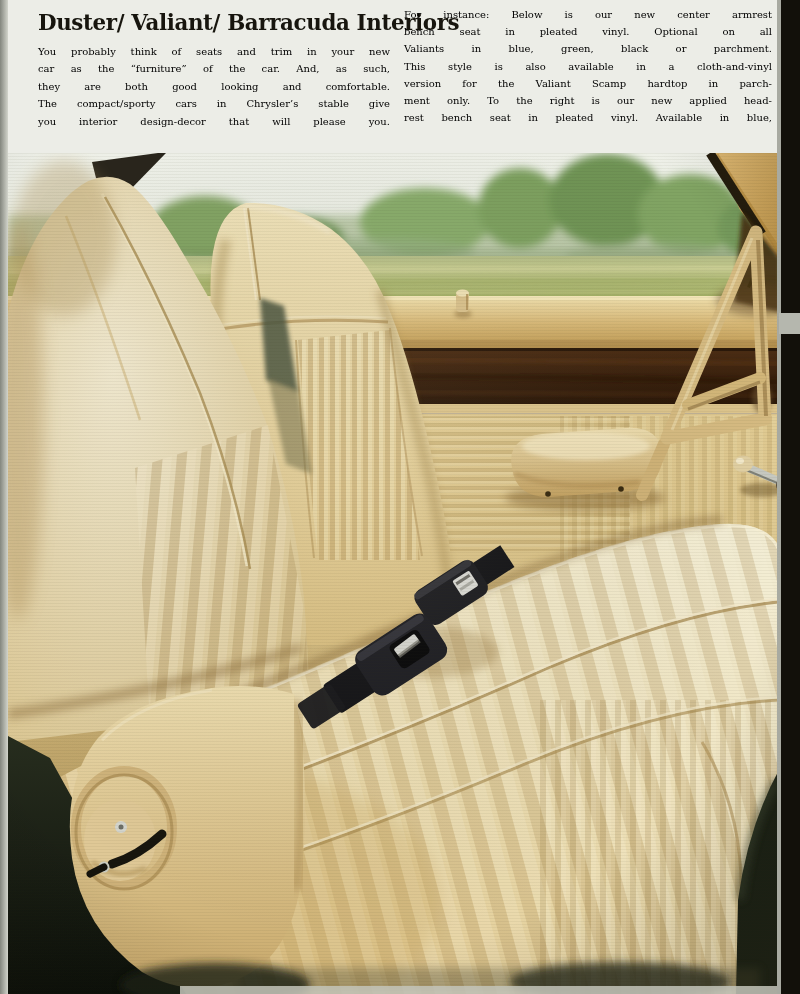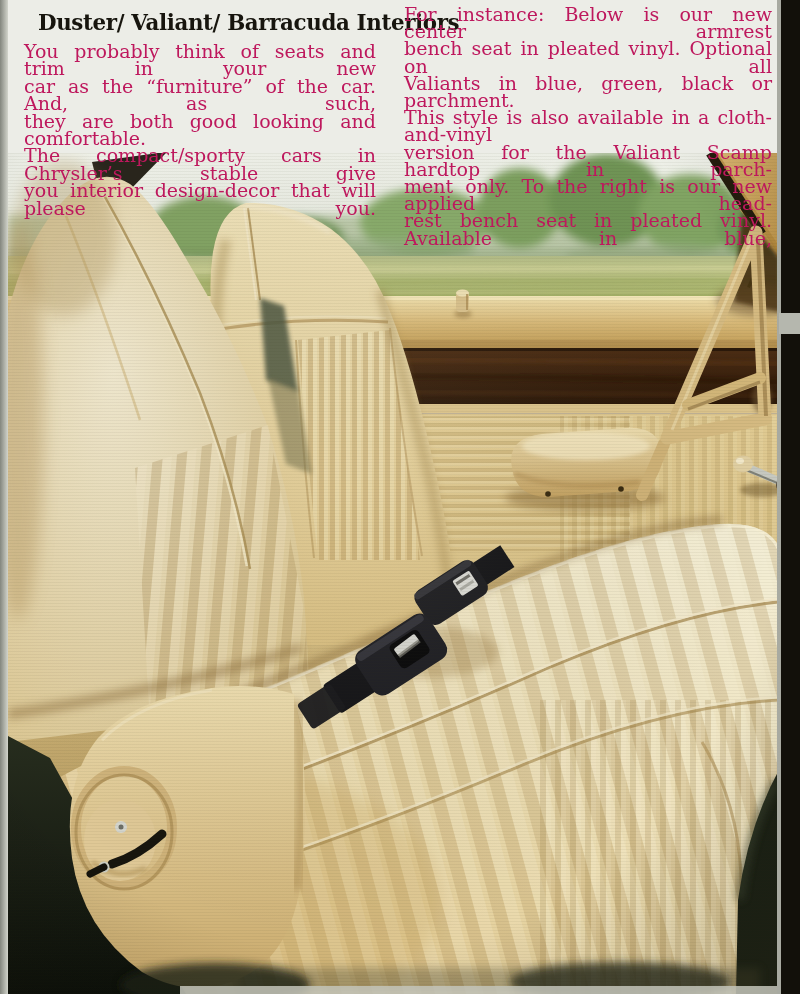--- a/index.html
+++ b/index.html
@@ -10,26 +10,26 @@
   }
   .text-area{position:absolute;left:0;top:0;width:800px;z-index:2;}
   .headline{
     position:absolute;left:38px;top:8px;width:380px;
     font-size:23px;font-weight:bold;color:#17150e;
     letter-spacing:-0.4px;white-space:nowrap;
     transform:scaleX(.93);transform-origin:left top;
     margin:0;
   }
   .col{
-    position:absolute;margin:0;color:#be185d;
-    font-size:19px;line-height:17.4px;
+    position:absolute;margin:0;color:#000000;
+    font-size:10px;line-height:17.4px;
     text-align:justify;text-align-last:justify;white-space:pre-line;
     word-spacing:.5px;
   }
-  .col.left{left:24px;top:43px;width:352px;}
+  .col.left{left:38px;top:43px;width:352px;}
   .col.right{left:404px;top:6px;width:368px;line-height:17.2px;}
   svg.photo-art{position:absolute;left:0;top:0;z-index:1;}
 </style>
 </head>
 <body>
 
 <div class="text-area">
   <h1 class="headline">Duster/ Valiant/ Barracuda Interiors</h1>
   <p class="col left">You probably think of seats and trim in your new
 car as the “furniture” of the car. And, as such,

